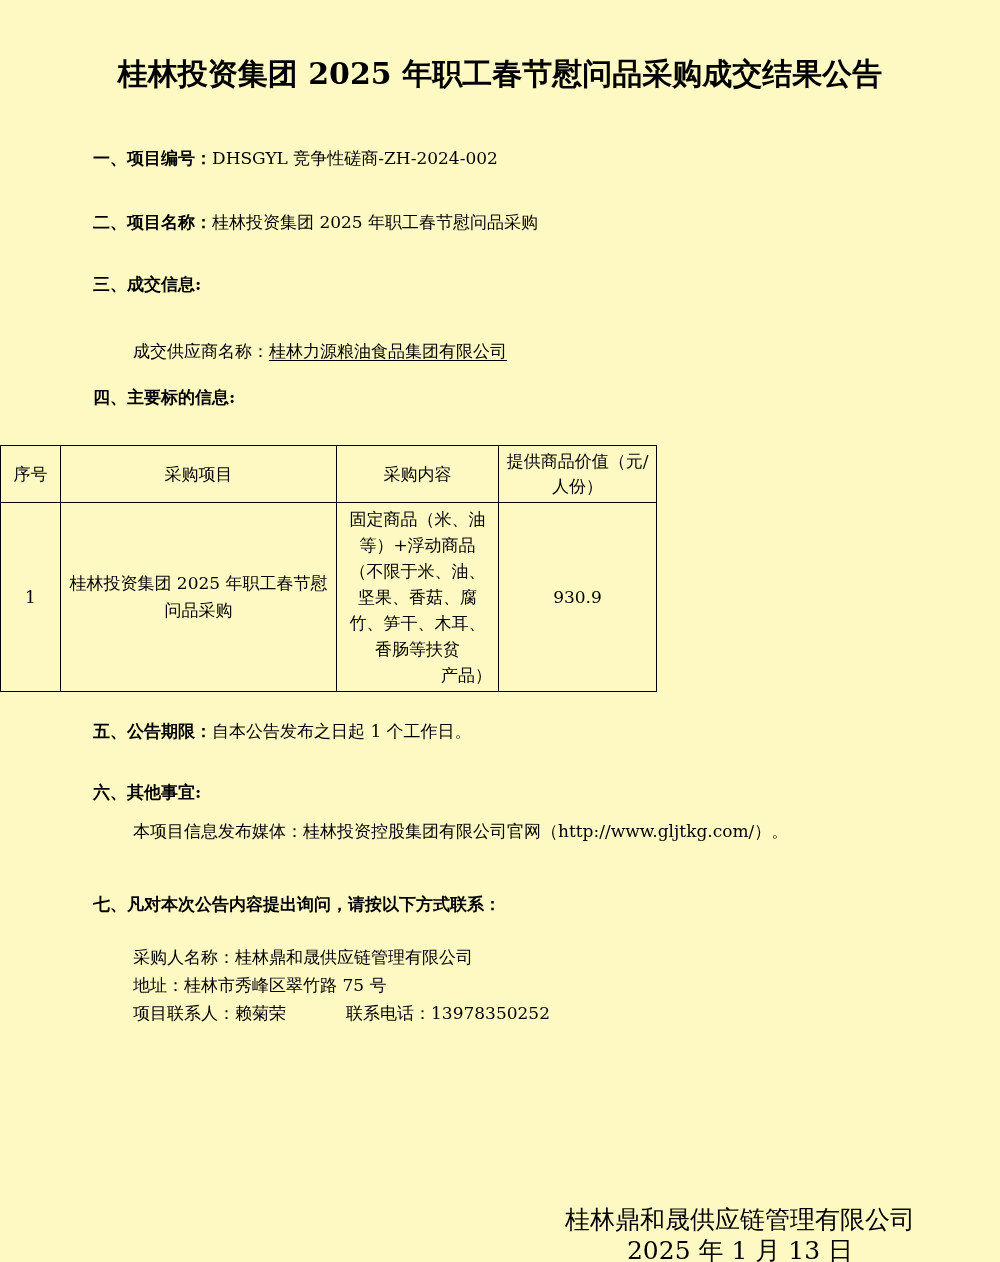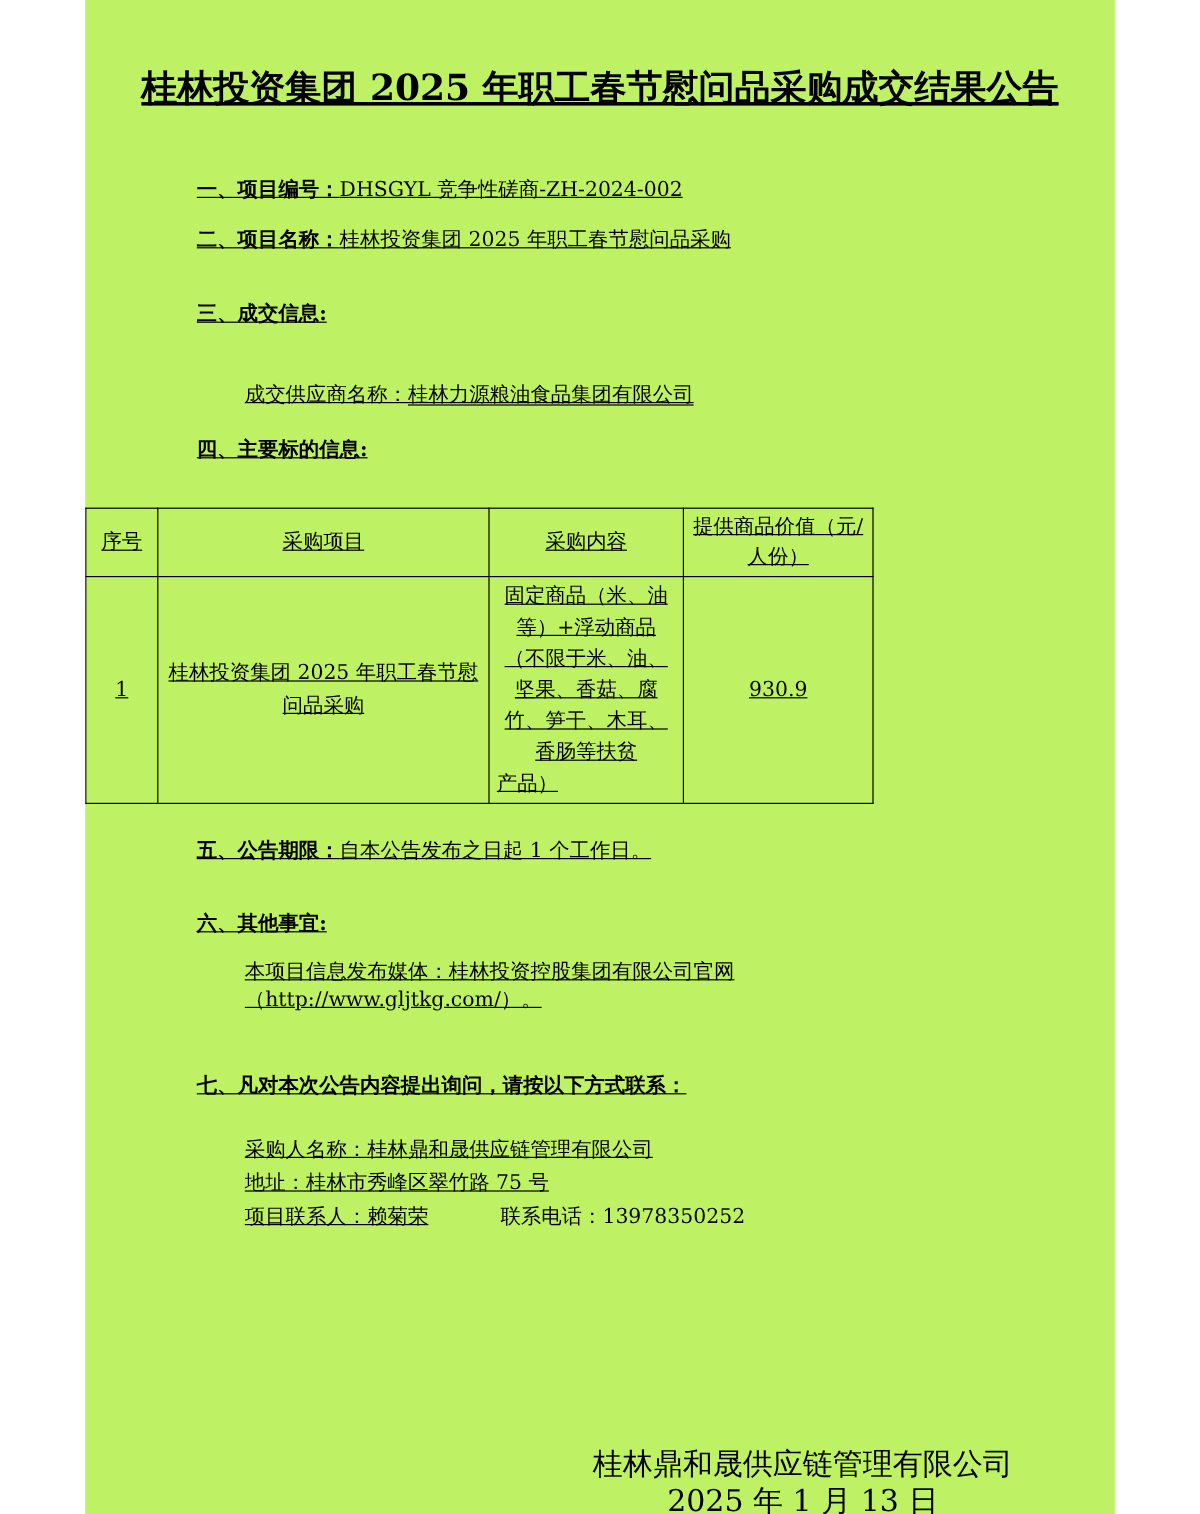--- a/index.html
+++ b/index.html
@@ -1,27 +1,26 @@
 <!DOCTYPE html>
 <html><head>
 <meta charset="utf-8">
 <style>
   * { margin: 0; padding: 0; box-sizing: border-box; }
   html, body { background: #ffffff; }
   .page {
     position: relative;
-    width: 858px;
+    width: 1000px;
     height: 1262px;
     margin: 0 auto;
-    background: #bef264;
+    background: #fef9c3;
     color: #000000;
     font-family: "DejaVu Serif", "Liberation Serif", serif;
     font-size: 17px;
     overflow: hidden;
-    text-decoration: underline;
   }
   .title {
     padding-top: 57px;
     text-align: center;
     font-size: 30px;
     font-weight: bold;
     line-height: 34px;
   }
   .sec {
     margin-left: 93px;
@@ -30,21 +29,21 @@
   }
   .b { font-weight: bold; }
   .sub {
     margin-left: 133px;
     margin-right: 90px;
   }
   .lh34 { line-height: 34px; }
   .lh28 { line-height: 28px; }
   .u { text-decoration: underline; text-underline-offset: 3px; }
   .mt-s1 { margin-top: 56px; }
-  .mt-s2 { margin-top: 20px; }
+  .mt-s2 { margin-top: 42px; }
   .mt-s3 { margin-top: 40px; }
   .mt-supplier { margin-top: 39px; }
   .mt-s4 { margin-top: 18px; }
   .mt-table { margin-top: 37px; }
   .mt-s5 { margin-top: 28px; }
   .mt-s6 { margin-top: 39px; }
   .mt-media { margin-top: 17px; }
   .mt-s7 { margin-top: 50px; }
   .mt-contactblock { margin-top: 28px; }
   table.bid {
@@ -66,21 +65,21 @@
   .col-no { width: 60px; }
   .col-item { width: 276px; }
   .col-content { width: 162px; }
   .col-value { width: 158px; }
   td.cell-item { line-height: 27px; padding: 3px 14px; }
   td.cell-content {
     text-align: justify;
     line-height: 26px;
     padding: 4px 9px;
   }
-  td.cell-content .last-center { display: block; text-align: left; }
+  td.cell-content .last-center { display: block; text-align: right; }
   .phone-gap { display: inline-block; margin-left: 60px; }
   .footer {
     position: absolute;
     right: 85px;
     top: 1204px;
     text-align: center;
     font-size: 25px;
     line-height: 31px;
   }
 </style>

